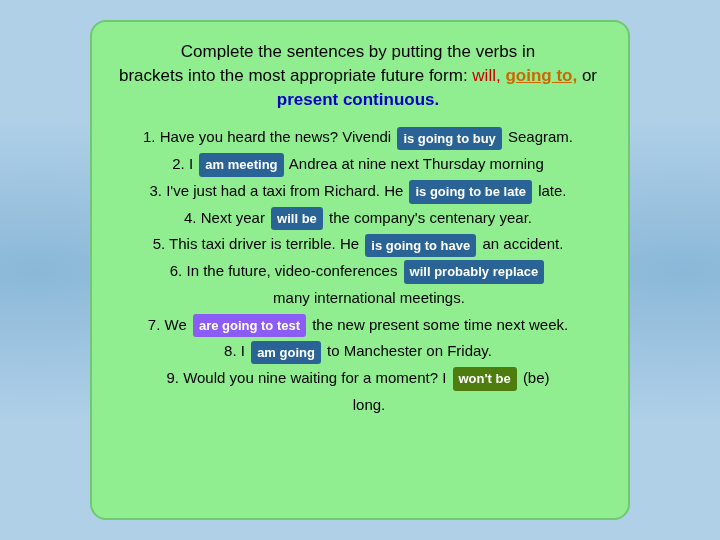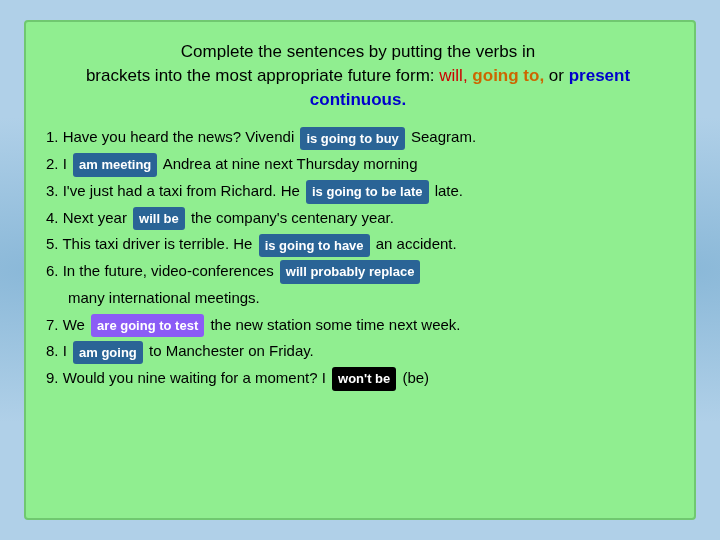--- a/index.html
+++ b/index.html
@@ -21,77 +21,79 @@
       background: radial-gradient(ellipse at 5% 50%, #8ab8d8 0%, transparent 40%),
                   radial-gradient(ellipse at 95% 50%, #8ab8d8 0%, transparent 40%);
       z-index: 0;
     }
 
     .main-card {
       position: relative;
       z-index: 1;
       background: #90ee90;
       border: 2px solid #70c870;
-      border-radius: 4px;
-      width: 672px;
+      border-radius: 16px;
+      width: 540px;
       min-height: 500px;
       padding: 18px 24px 16px 20px;
     }
 
     .title-section {
       text-align: center;
       margin-bottom: 14px;
       font-size: 17px;
       line-height: 1.4;
       color: #000;
     }
 
     .title-section .highlight-will {
       color: #cc0000;
       font-weight: normal;
     }
 
     .title-section .highlight-going {
       color: #cc6600;
       font-weight: bold;
+      text-decoration: underline;
     }
 
     .title-section .highlight-present {
       color: #0000cc;
       font-weight: bold;
     }
 
     .sentences {
       font-size: 15px;
       line-height: 1.65;
       color: #000;
     }
 
     .sentence-item {
       margin-bottom: 2px;
+      text-align: center;
     }
 
     .inline-badge {
       display: inline-block;
       background: #2a6496;
       color: #fff;
       font-size: 13px;
       font-weight: bold;
       padding: 1px 6px;
       border-radius: 3px;
       margin: 0 2px;
       vertical-align: middle;
     }
 
     .inline-badge.green {
       background: #8b5cf6;
     }
 
     .inline-badge.dark-blue {
-      background: #000000;
+      background: #4d7c0f;
     }
 
     .sentence-item.indent {
       padding-left: 22px;
     }
   </style>
 </head>
 <body>
 
 <div class="background-decoration"></div>
@@ -150,32 +152,35 @@
     </div>
 
     <div class="sentence-item indent">
       <span>many international meetings.</span>
     </div>
 
     <div class="sentence-item">
       <span>7. </span>
       <span>We </span>
       <span class="inline-badge green">are going to test</span>
-      <span> the new station some time next week.</span>
+      <span> the new present some time next week.</span>
     </div>
 
     <div class="sentence-item">
       <span>8. </span>
       <span>I </span>
       <span class="inline-badge">am going</span>
       <span> to Manchester on Friday.</span>
     </div>
 
     <div class="sentence-item">
       <span>9. </span>
       <span>Would you nine waiting for a moment? I </span>
       <span class="inline-badge dark-blue">won't be</span>
       <span> (be)</span>
     </div>
 
+    <div class="sentence-item indent">
+      <span>long.</span>
+    </div>
 
   </div>
 </div>
 
 </body></html>

